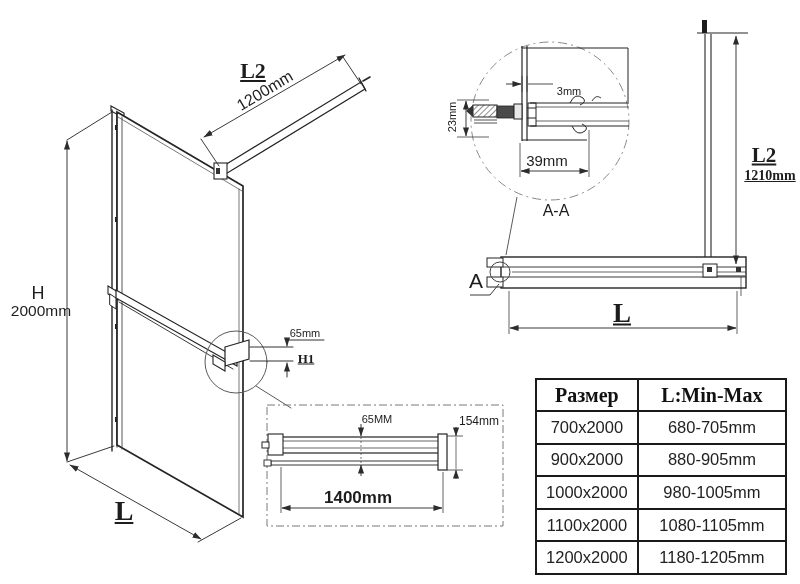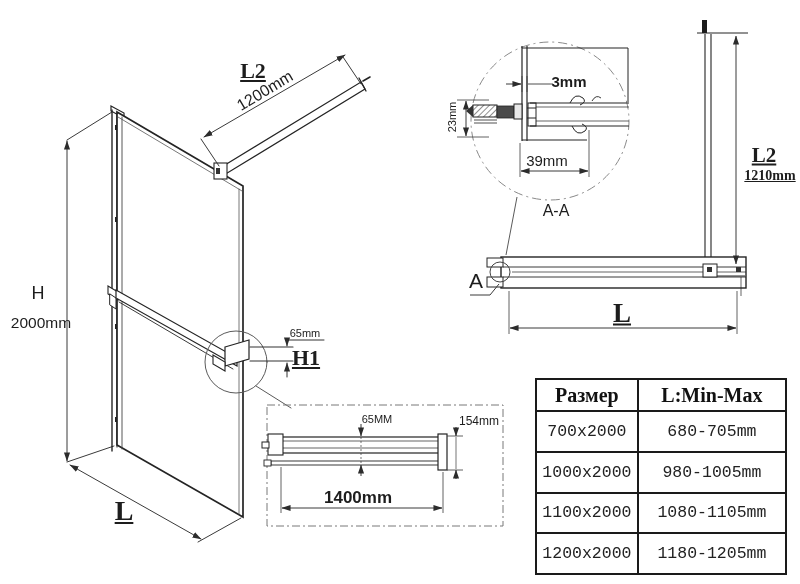--- a/index.html
+++ b/index.html
@@ -17,21 +17,21 @@
     position:absolute;left:535px;top:378px;width:252px;height:197px;
     border-collapse:collapse;table-layout:fixed;background:#fff;
   }
   table.size-table th, table.size-table td{
     border:2px solid #1a1a1a;text-align:center;vertical-align:middle;padding:0;
   }
   table.size-table th{
     font-family:"Liberation Serif", serif;font-weight:bold;font-size:20px;height:30px;color:#111;
   }
   table.size-table td{
-    font-family:Liberation Mono, monospace;font-size:16.5px;color:#222;
+    font-family:Liberation Sans, sans-serif;font-size:16.5px;color:#222;
   }
   .col-size{width:101px;}
   .col-range{width:147px;}
 </style>
 </head>
 <body>
 
 <div class="canvas">
 
 <svg width="800" height="584" viewBox="0 0 800 584">
@@ -227,32 +227,32 @@
       <line x1="509" y1="291" x2="509" y2="334" stroke-width="0.8"></line>
       <line x1="737" y1="291" x2="737" y2="334" stroke-width="0.8"></line>
       <line x1="510" y1="328" x2="736" y2="328" stroke-width="1" marker-start="url(#ar)" marker-end="url(#ar)"></line>
     </g>
 
     <polyline points="470,295 490,295 499,284" fill="none" stroke="#3a3a3a" stroke-width="1"></polyline>
   </g>
 </svg>
 
 <div class="lbl sans" style="left:38px;top:293px;font-size:18px;">H</div>
-<div class="lbl sans" style="left:41px;top:323px;font-size:15.5px;">2000mm</div>
+<div class="lbl sans" style="left:41px;top:311px;font-size:15.5px;">2000mm</div>
 <div class="lbl serif-b" style="left:124px;top:511px;font-size:28px;">L</div>
 <div class="lbl serif-b" style="left:253px;top:71px;font-size:22px;">L2</div>
 <div class="lbl sans rot-bar" style="left:265px;top:91px;font-size:16px;">1200mm</div>
 <div class="lbl sans" style="left:305px;top:333px;font-size:11px;">65mm</div>
-<div class="lbl serif-b" style="left:306px;top:358px;font-size:22px;">H1</div>
+<div class="lbl serif-b" style="left:306px;top:358px;font-size:13px;">H1</div>
 
 <div class="lbl sans" style="left:377px;top:419px;font-size:11px;">65MM</div>
 <div class="lbl sans" style="left:479px;top:421px;font-size:12px;">154mm</div>
 <div class="lbl sans" style="left:358px;top:497px;font-size:17px;font-weight:bold;">1400mm</div>
 
-<div class="lbl sans" style="left:569px;top:81px;font-size:15px;font-weight:bold;">3mm</div>
+<div class="lbl sans" style="left:569px;top:91px;font-size:11px;">3mm</div>
 <div class="lbl sans rot-90" style="left:452px;top:117px;font-size:11px;">23mm</div>
 <div class="lbl sans" style="left:547px;top:160px;font-size:15px;">39mm</div>
 <div class="lbl sans" style="left:556px;top:211px;font-size:16px;">A-A</div>
 
 <div class="lbl sans" style="left:476px;top:280px;font-size:21px;">A</div>
 <div class="lbl serif-b" style="left:764px;top:155px;font-size:21px;">L2</div>
 <div class="lbl serif-b" style="left:762px;top:176px;font-size:14px;padding-left:16px;">1210mm</div>
 <div class="lbl serif-b" style="left:622px;top:313px;font-size:27px;">L</div>
 
 <table class="size-table">
@@ -265,20 +265,24 @@
       <th>Размер</th>
       <th>L:Min-Max</th>
     </tr>
   </thead>
   <tbody>
     <tr>
       <td>700x2000</td>
       <td>680-705mm</td>
     </tr>
     <tr>
+      <td>900x2000</td>
+      <td>880-905mm</td>
+    </tr>
+    <tr>
       <td>1000x2000</td>
       <td>980-1005mm</td>
     </tr>
     <tr>
       <td>1100x2000</td>
       <td>1080-1105mm</td>
     </tr>
     <tr>
       <td>1200x2000</td>
       <td>1180-1205mm</td>

